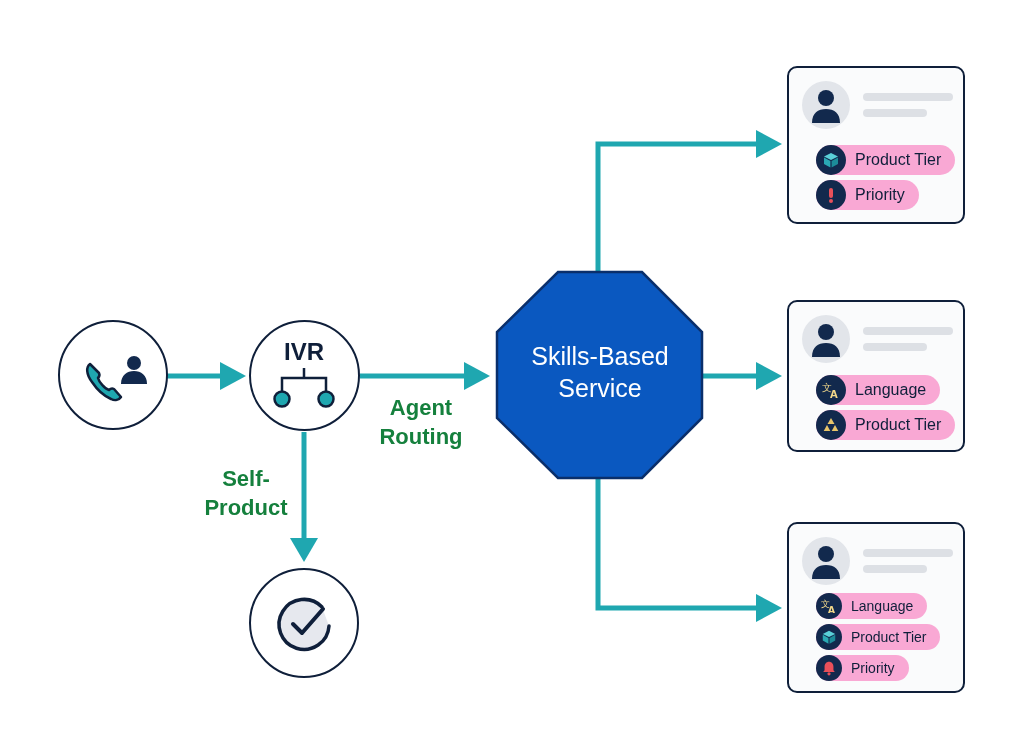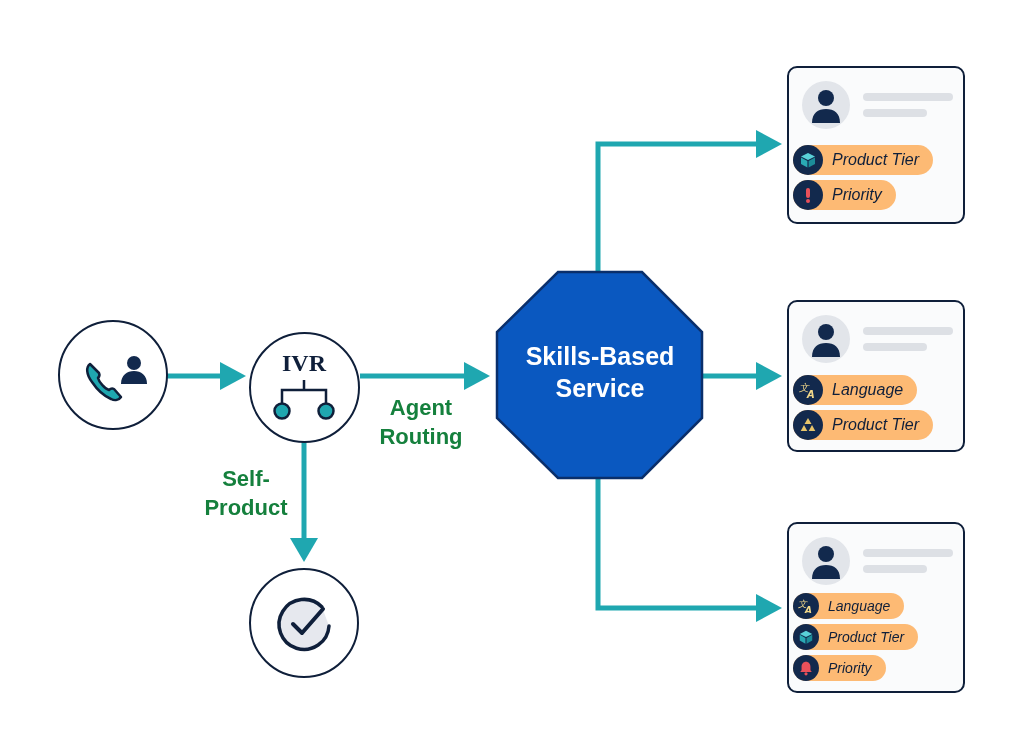--- a/index.html
+++ b/index.html
@@ -1,24 +1,24 @@
 <!DOCTYPE html>
 <html><head>
 <meta charset="utf-8">
 <style>
   html, body { margin:0; padding:0; background:#ffffff; }
   body { width:1024px; height:751px; position:relative; overflow:hidden; font-family:"Liberation Sans", "DejaVu Sans", sans-serif; }
   #canvas { position:absolute; left:0; top:0; width:1024px; height:751px; }
   .node-circle { position:absolute; border:2.5px solid #0f1f3a; border-radius:50%; background:#fff; box-sizing:border-box; }
   .label { position:absolute; color:#15803d; font-weight:bold; text-align:center; line-height:29px; font-size:22px; }
-  .octagon-text { position:absolute; left:497px; top:340px; width:206px; text-align:center; color:#ffffff; font-weight:bold; font-size:25px; line-height:32px; }
+  .octagon-text { position:absolute; left:497px; top:340px; width:206px; text-align:center; color:#ffffff; font-weight:normal; font-size:25px; line-height:32px; }
   .card { position:absolute; left:787px; width:178px; border:2.5px solid #0f1f3a; border-radius:10px; background:#fafbfc; box-sizing:border-box; }
   .avatar { position:absolute; left:13px; top:13px; width:48px; height:48px; border-radius:50%; background:#e2e5ea; overflow:hidden; }
   .line { position:absolute; height:8px; border-radius:4px; background:#dde0e5; }
-  .pill { position:absolute; left:4px; height:30px; border-radius:15px; background:#fdba74; display:flex; align-items:center;font-style:italic; }
+  .pill { position:absolute; left:27px; height:30px; border-radius:15px; background:#f9a8d4; display:flex; align-items:center; }
   .pill-icon { width:30px; height:30px; border-radius:50%; background:#12294d; display:flex; align-items:center; justify-content:center; flex:0 0 30px; }
   .pill-text { color:#0f1f3a; font-size:16px; padding:0 14px 0 9px; white-space:nowrap; }
   .pill.small { height:26px; border-radius:13px; }
   .pill.small .pill-icon { width:26px; height:26px; flex:0 0 26px; }
   .pill.small .pill-text { font-size:14px; }
 </style>
 </head>
 <body>
 
 <div id="canvas">
@@ -45,21 +45,21 @@
   </svg>
 
   <div class="node-circle" style="left:58px;top:320px;width:110px;height:110px;">
     <svg width="106" height="106" viewBox="0 0 106 106">
       <path d="M30 42 c-4 3 -4 10 2 18 c6 9 12 14 19 17 c4 2 8 1 10 -2 l-7 -8 c-2 -1 -4 0 -5 1 c-4 -1 -10 -8 -11 -12 c1 -1 2 -3 1 -5 z" fill="#1fa7b0" stroke="#0f1f3a" stroke-width="2.5" stroke-linejoin="round"></path>
       <circle cx="74" cy="41" r="7" fill="#12294d"></circle>
       <path d="M61 62 c0 -9 6 -13 13 -13 c7 0 13 4 13 13 z" fill="#12294d"></path>
     </svg>
   </div>
 
-  <div class="node-circle" style="left:249px;top:332px;width:111px;height:111px;font-family:Liberation Serif, serif;">
+  <div class="node-circle" style="left:249px;top:320px;width:111px;height:111px;">
     <div style="position:absolute;left:0;top:16px;width:106px;text-align:center;font-weight:bold;font-size:24px;color:#0f1f3a;">IVR</div>
     <svg width="106" height="106" viewBox="0 0 106 106" style="position:absolute;left:0;top:0;">
       <path d="M53 46 v10 M31 70 v-14 h44 v14" fill="none" stroke="#0f1f3a" stroke-width="2.5"></path>
       <circle cx="31" cy="77" r="7.5" fill="#1fa7b0" stroke="#0f1f3a" stroke-width="2.5"></circle>
       <circle cx="75" cy="77" r="7.5" fill="#1fa7b0" stroke="#0f1f3a" stroke-width="2.5"></circle>
     </svg>
   </div>
 
   <div class="node-circle" style="left:249px;top:568px;width:110px;height:110px;">
     <svg width="106" height="106" viewBox="0 0 106 106">

